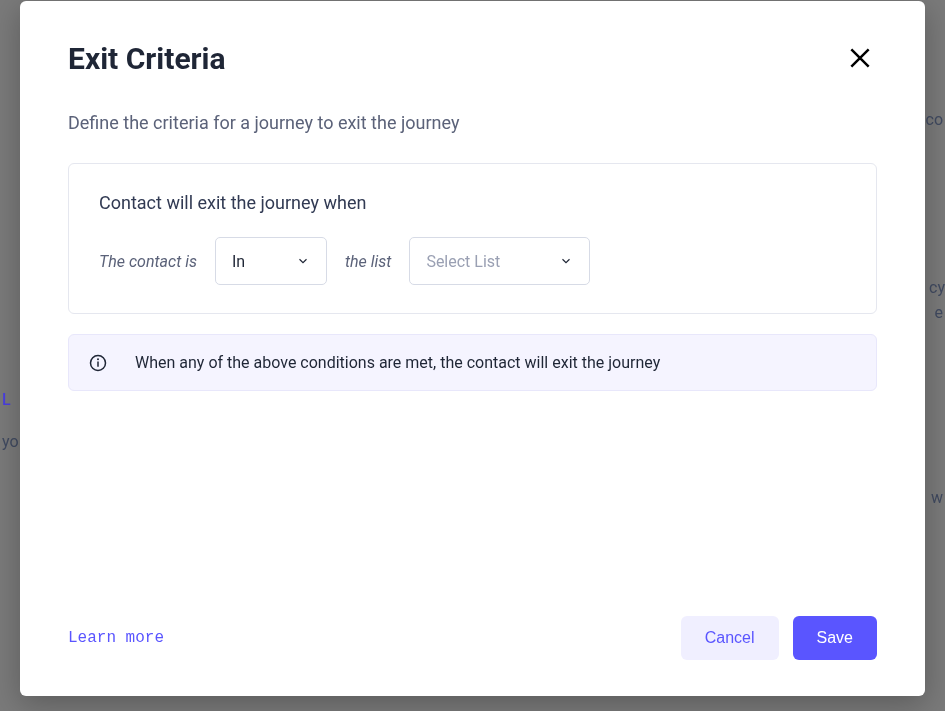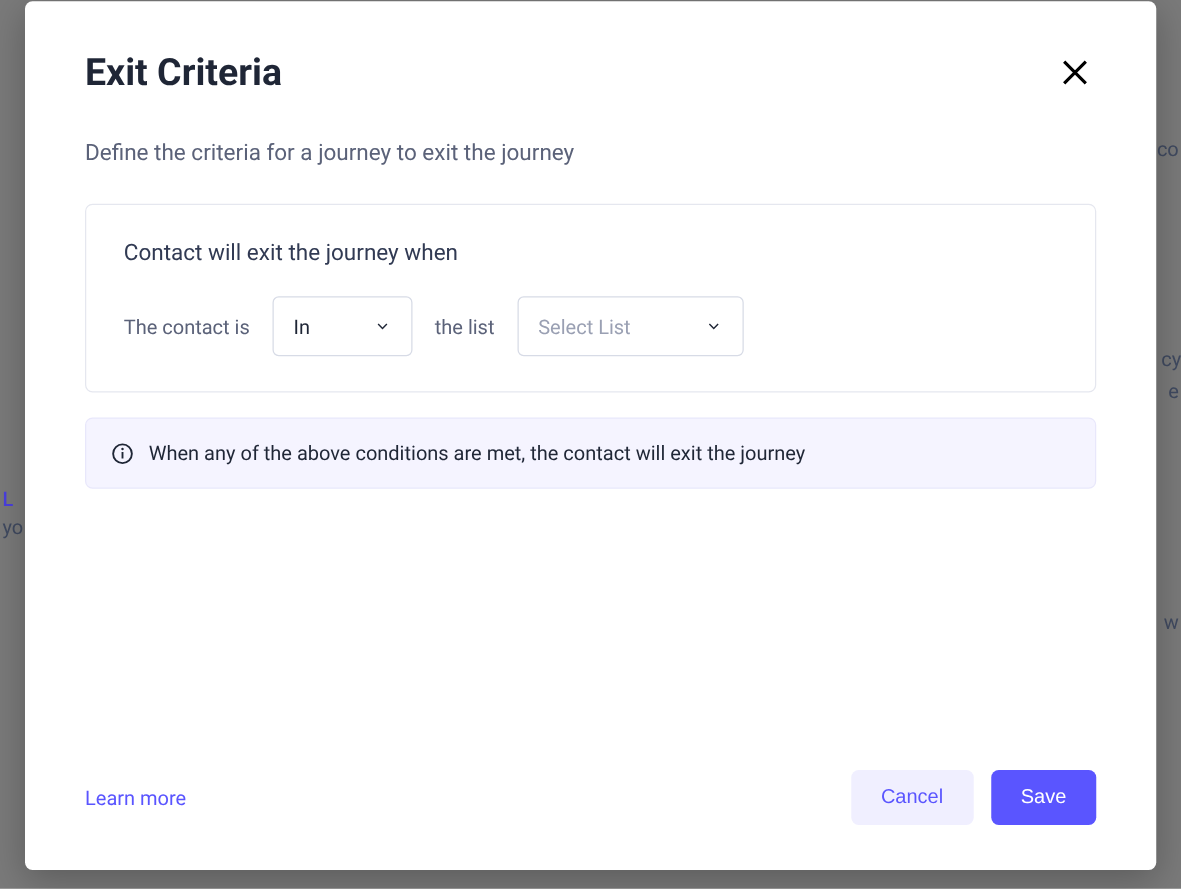--- a/index.html
+++ b/index.html
@@ -32,21 +32,21 @@
   }
   .highlight-wrap {
     border: 3px solid #d30a0a;
     border-radius: 4px;
     margin-top: 18px;
     padding: 8px 8px;
   }
   .highlight-wrap .section-box { margin-top:0; padding: 24px 30px 30px 30px;}
   .section-heading { font-size: 18px; font-weight: 400; color:#313a53; }
   .controls-row { display:flex; align-items:center; gap: 18px; margin-top: 24px; }
-  .italic-label { color:#5b6279; font-size:16px; }
+  .italic-label { font-style: italic; color:#5b6279; font-size:16px; }
   .select {
     display:flex; align-items:center; justify-content:space-between;
     border:1px solid #d7dbe6; border-radius:5px;
     height: 48px; padding: 0 16px; background:#fff; cursor:pointer;
     font-size:16px; color:#1f2636;
   }
   .select.in { width: 112px; }
   .select.list { width: 181px; color:#9aa0b3; }
   .chev { width:14px; height:14px; }
   .chev path { stroke:#1f2636; stroke-width:2; fill:none; }
@@ -58,40 +58,40 @@
   }
   .radio-opt.selected .radio-outer { border-color:#5a55ff; }
   .radio-inner { width:10px; height:10px; border-radius:50%; background:#5a55ff; display:none;}
   .radio-opt.selected .radio-inner { display:block; }
   .info-box {
     margin-top: 20px;
     background: #f5f4ff;
     border:1px solid #e8e7fb;
     border-radius:6px;
     padding: 18px 20px;
-    display:flex; align-items:center; gap:12px;
+    display:flex; align-items:center; gap:28px;
     font-size:16px; color:#1f2636;
   }
   .info-icon { width:18px; height:18px; flex-shrink:0;}
   .footer { margin-top:auto; padding-top: 36px; display:flex; align-items:center; justify-content:space-between;}
-  .learn-link { color:#5a55ff; font-size:16px; cursor:pointer; }
+  .learn-link { color:#5a55ff; font-size:16px; cursor:pointer;font-family:Liberation Mono, monospace; }
   .btn-group { display:flex; gap:14px; }
   .btn { border:none; border-radius:6px; height:44px; padding:0 24px; font-size:16px; cursor:pointer; }
   .btn-cancel { background:#f0efff; color:#5a55ff; }
   .btn-save { background:#5a55ff; color:#fff; }
 </style>
 </head>
 <body>
 
 <div class="bg-noise" style="top:110px; right:2px;">co</div>
 <div class="bg-noise" style="top:278px; right:0px;">cy</div>
 <div class="bg-noise" style="top:303px; right:2px;">e</div>
 <div class="bg-noise" style="top:488px; right:2px;">w</div>
 <div class="bg-noise" style="top:390px; left:2px; color:#4a3fe0; font-weight:500;">L</div>
-<div class="bg-noise" style="top:412px; left:2px;">yo</div>
+<div class="bg-noise" style="top:432px; left:2px;">yo</div>
 
 <div class="modal">
   <div class="modal-header">
     <h1 class="modal-title">Exit Criteria</h1>
     <button class="close-btn">
       <svg viewBox="0 0 24 24">
           <path d="M4 4 L20 20 M20 4 L4 20" fill="none"></path>
         </svg>
     </button>
   </div>

